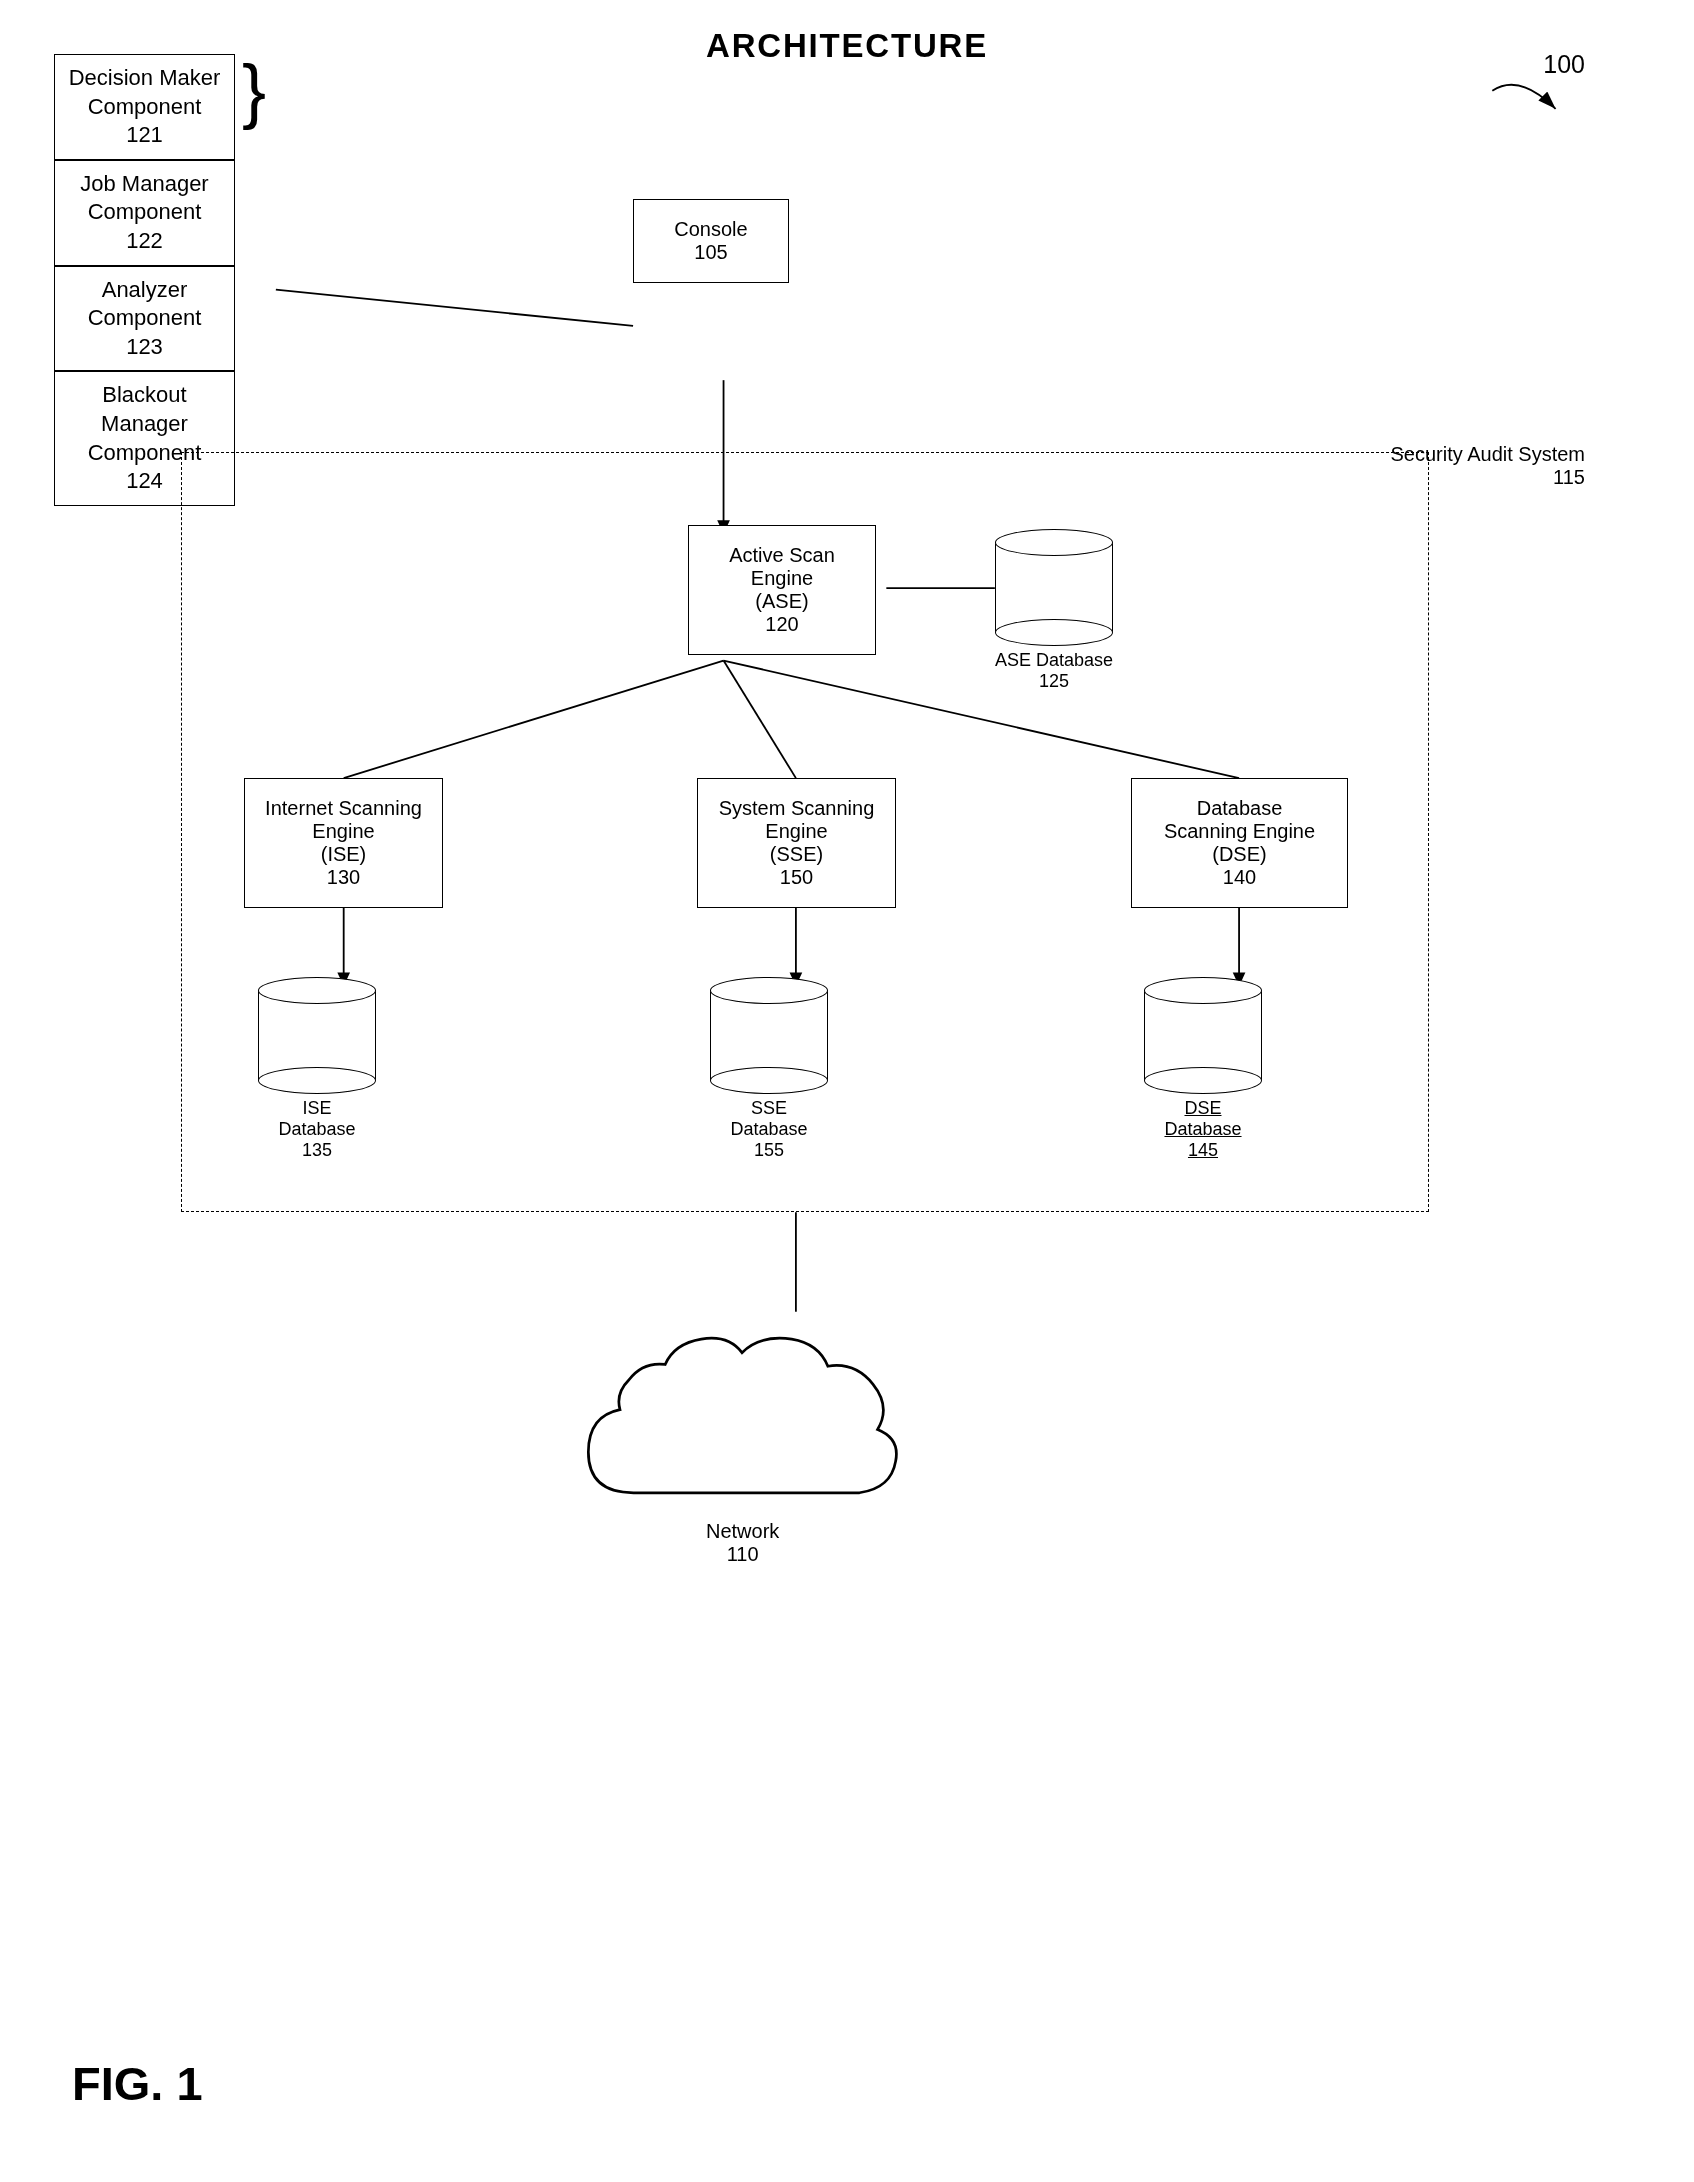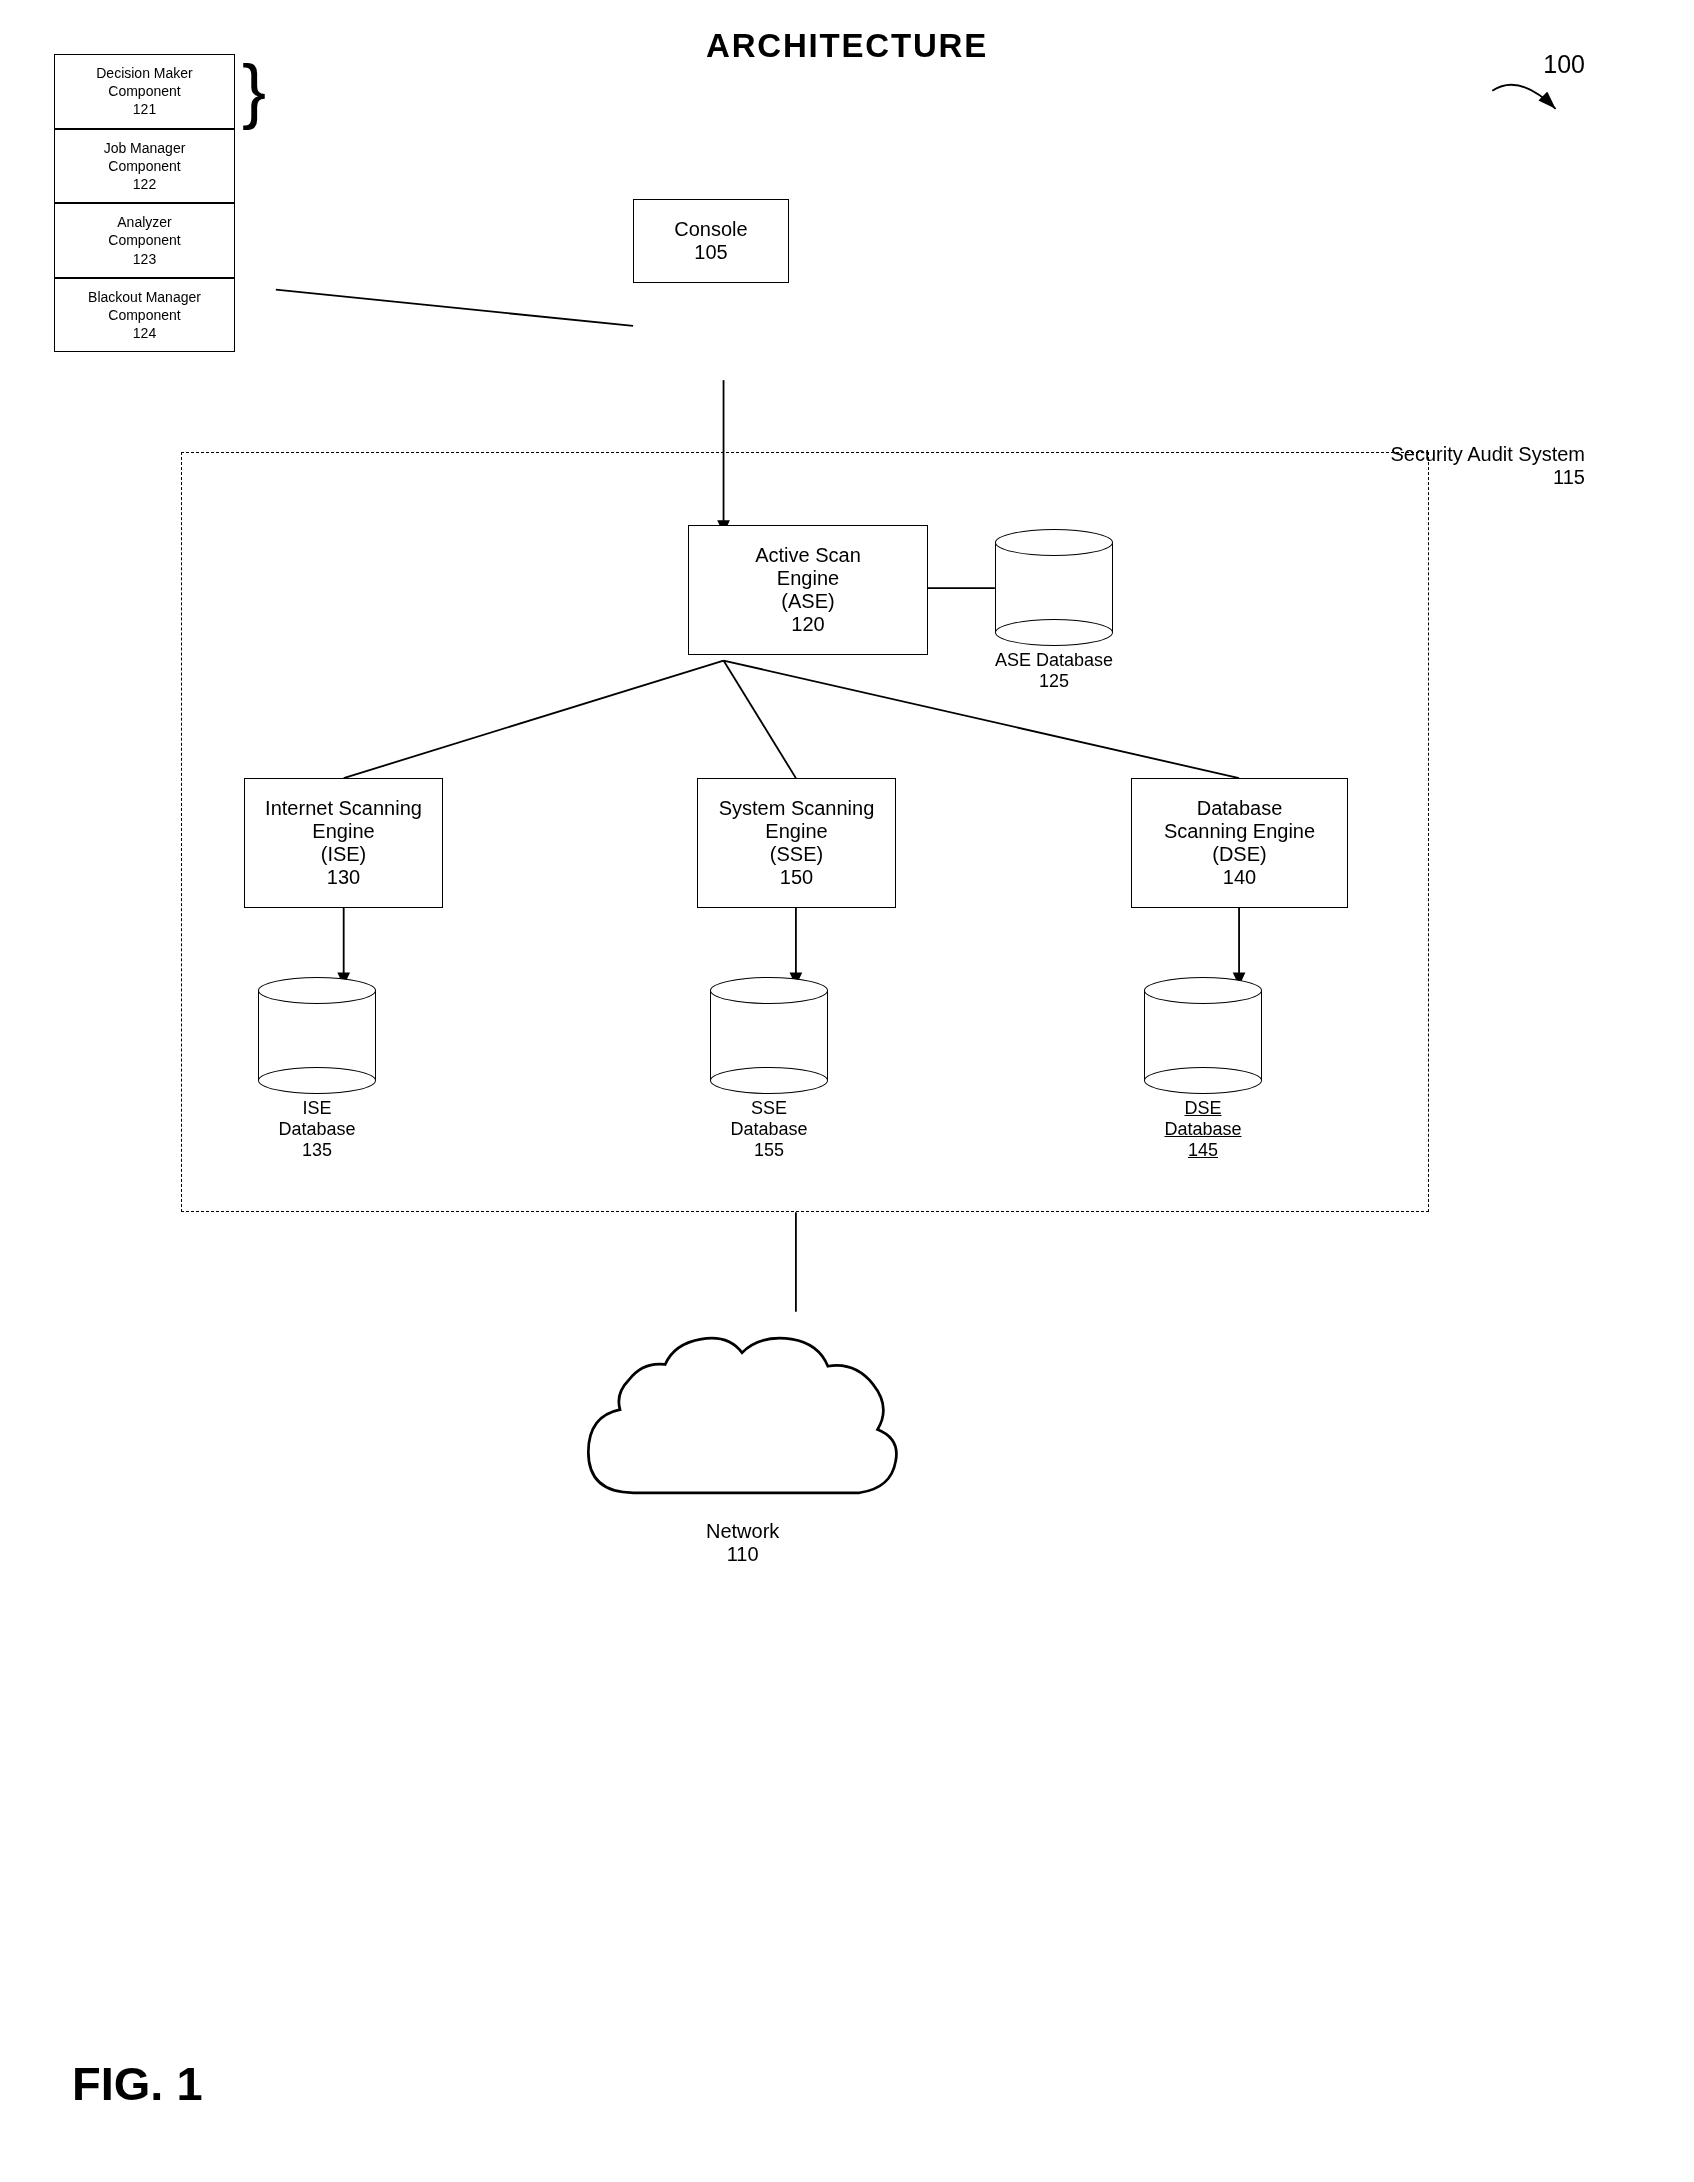--- a/index.html
+++ b/index.html
@@ -37,21 +37,21 @@
       left: 54px;
       display: flex;
       flex-direction: column;
     }
 
     .component-box {
       border: 1.8px solid #000;
       width: 181px;
       text-align: center;
       padding: 9px 7.2px;
-      font-size: 14px;
+      font-size: 22px;
       line-height: 1.3;
       background: #fff;
     }
 
     .brace-label {
       position: absolute;
       top: 54px;
       left: 242px;
       font-size: 72px;
       font-weight: 100;
@@ -89,21 +89,21 @@
       right: 109px;
       font-size: 20px;
       text-align: right;
     }
 
     
     .ase-box {
       position: absolute;
       top: 525px;
       left: 688px;
-      width: 240px;
+      width: 188px;
       border: 1.8px solid #000;
       text-align: center;
       padding: 18px 9px;
       font-size: 20px;
       background: #fff;
     }
 
     
     .db-cylinder {
       display: flex;

